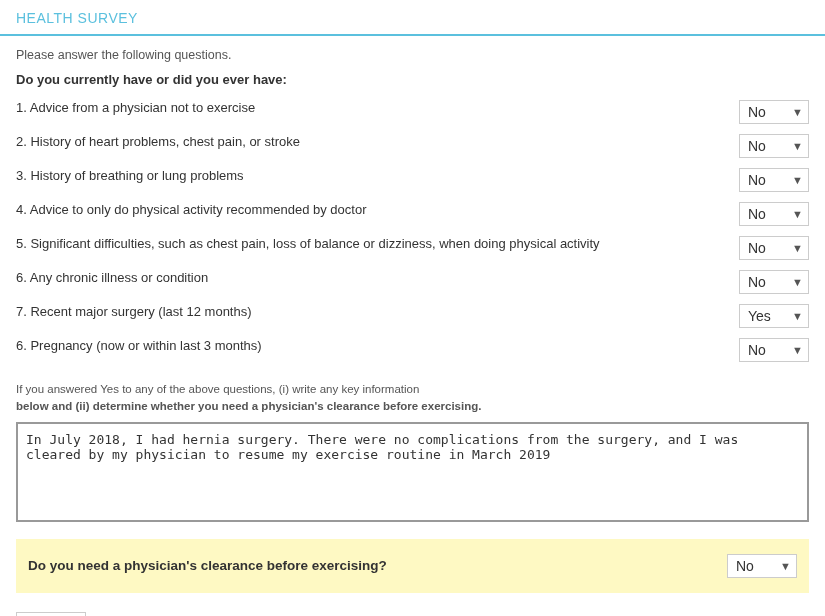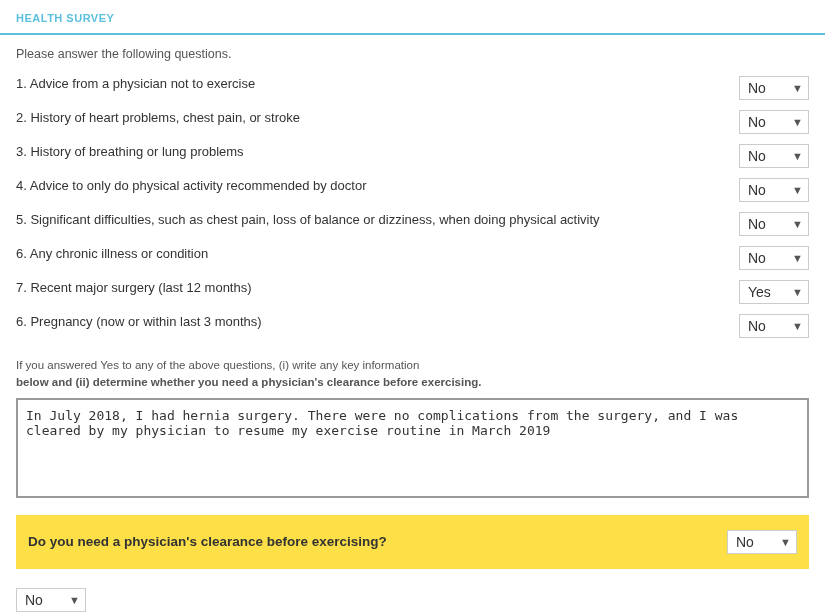--- a/index.html
+++ b/index.html
@@ -11,22 +11,22 @@
       width: 825px;
       min-height: 616px;
       overflow: hidden;
     }
     .header {
       padding: 10px 16px 8px 16px;
       border-bottom: 2px solid #5bc0de;
     }
     .header-title {
       color: #5bc0de;
-      font-size: 11px;
-      font-weight: bold;
+      font-size: 14px;
+      font-weight: normal;
       letter-spacing: 0.5px;
     }
     .content {
       padding: 12px 16px;
     }
     .intro-text {
       font-size: 12.5px;
       color: #555;
       margin-bottom: 10px;
     }
@@ -88,21 +88,21 @@
       padding: 8px;
       font-size: 13px;
       color: #333;
       resize: none;
       background: #fff;
     }
     .physician-clearance-row {
       display: flex;
       align-items: center;
       justify-content: space-between;
-      background: #fde047;
+      background: #fef9c3;
       padding: 15px 12px;
       margin-top: 14px;
       margin-bottom: 10px;
     }
     .physician-clearance-label {
       font-size: 13.5px;
       font-weight: bold;
       color: #333;
     }
     .smoke-questions {
@@ -111,20 +111,21 @@
   </style>
 </head>
 <body>
 
 <div>
   <div class="header">
     <span class="header-title">HEALTH SURVEY</span>
   </div>
   <div class="content">
     <p class="intro-text">Please answer the following questions.</p>
+    <p class="section-label">Do you currently have or did you ever have:</p>
 
     
     <div>
     <div class="question-row">
           <span class="question-text">1. Advice from a physician not to exercise</span>
           <div class="select-wrapper"><select><option value="No">No</option><option value="Yes">Yes</option></select><span class="select-arrow">▼</span></div>
         </div>
         <div class="question-row">
           <span class="question-text">2. History of heart problems, chest pain, or stroke</span>
           <div class="select-wrapper"><select><option value="No">No</option><option value="Yes">Yes</option></select><span class="select-arrow">▼</span></div>

